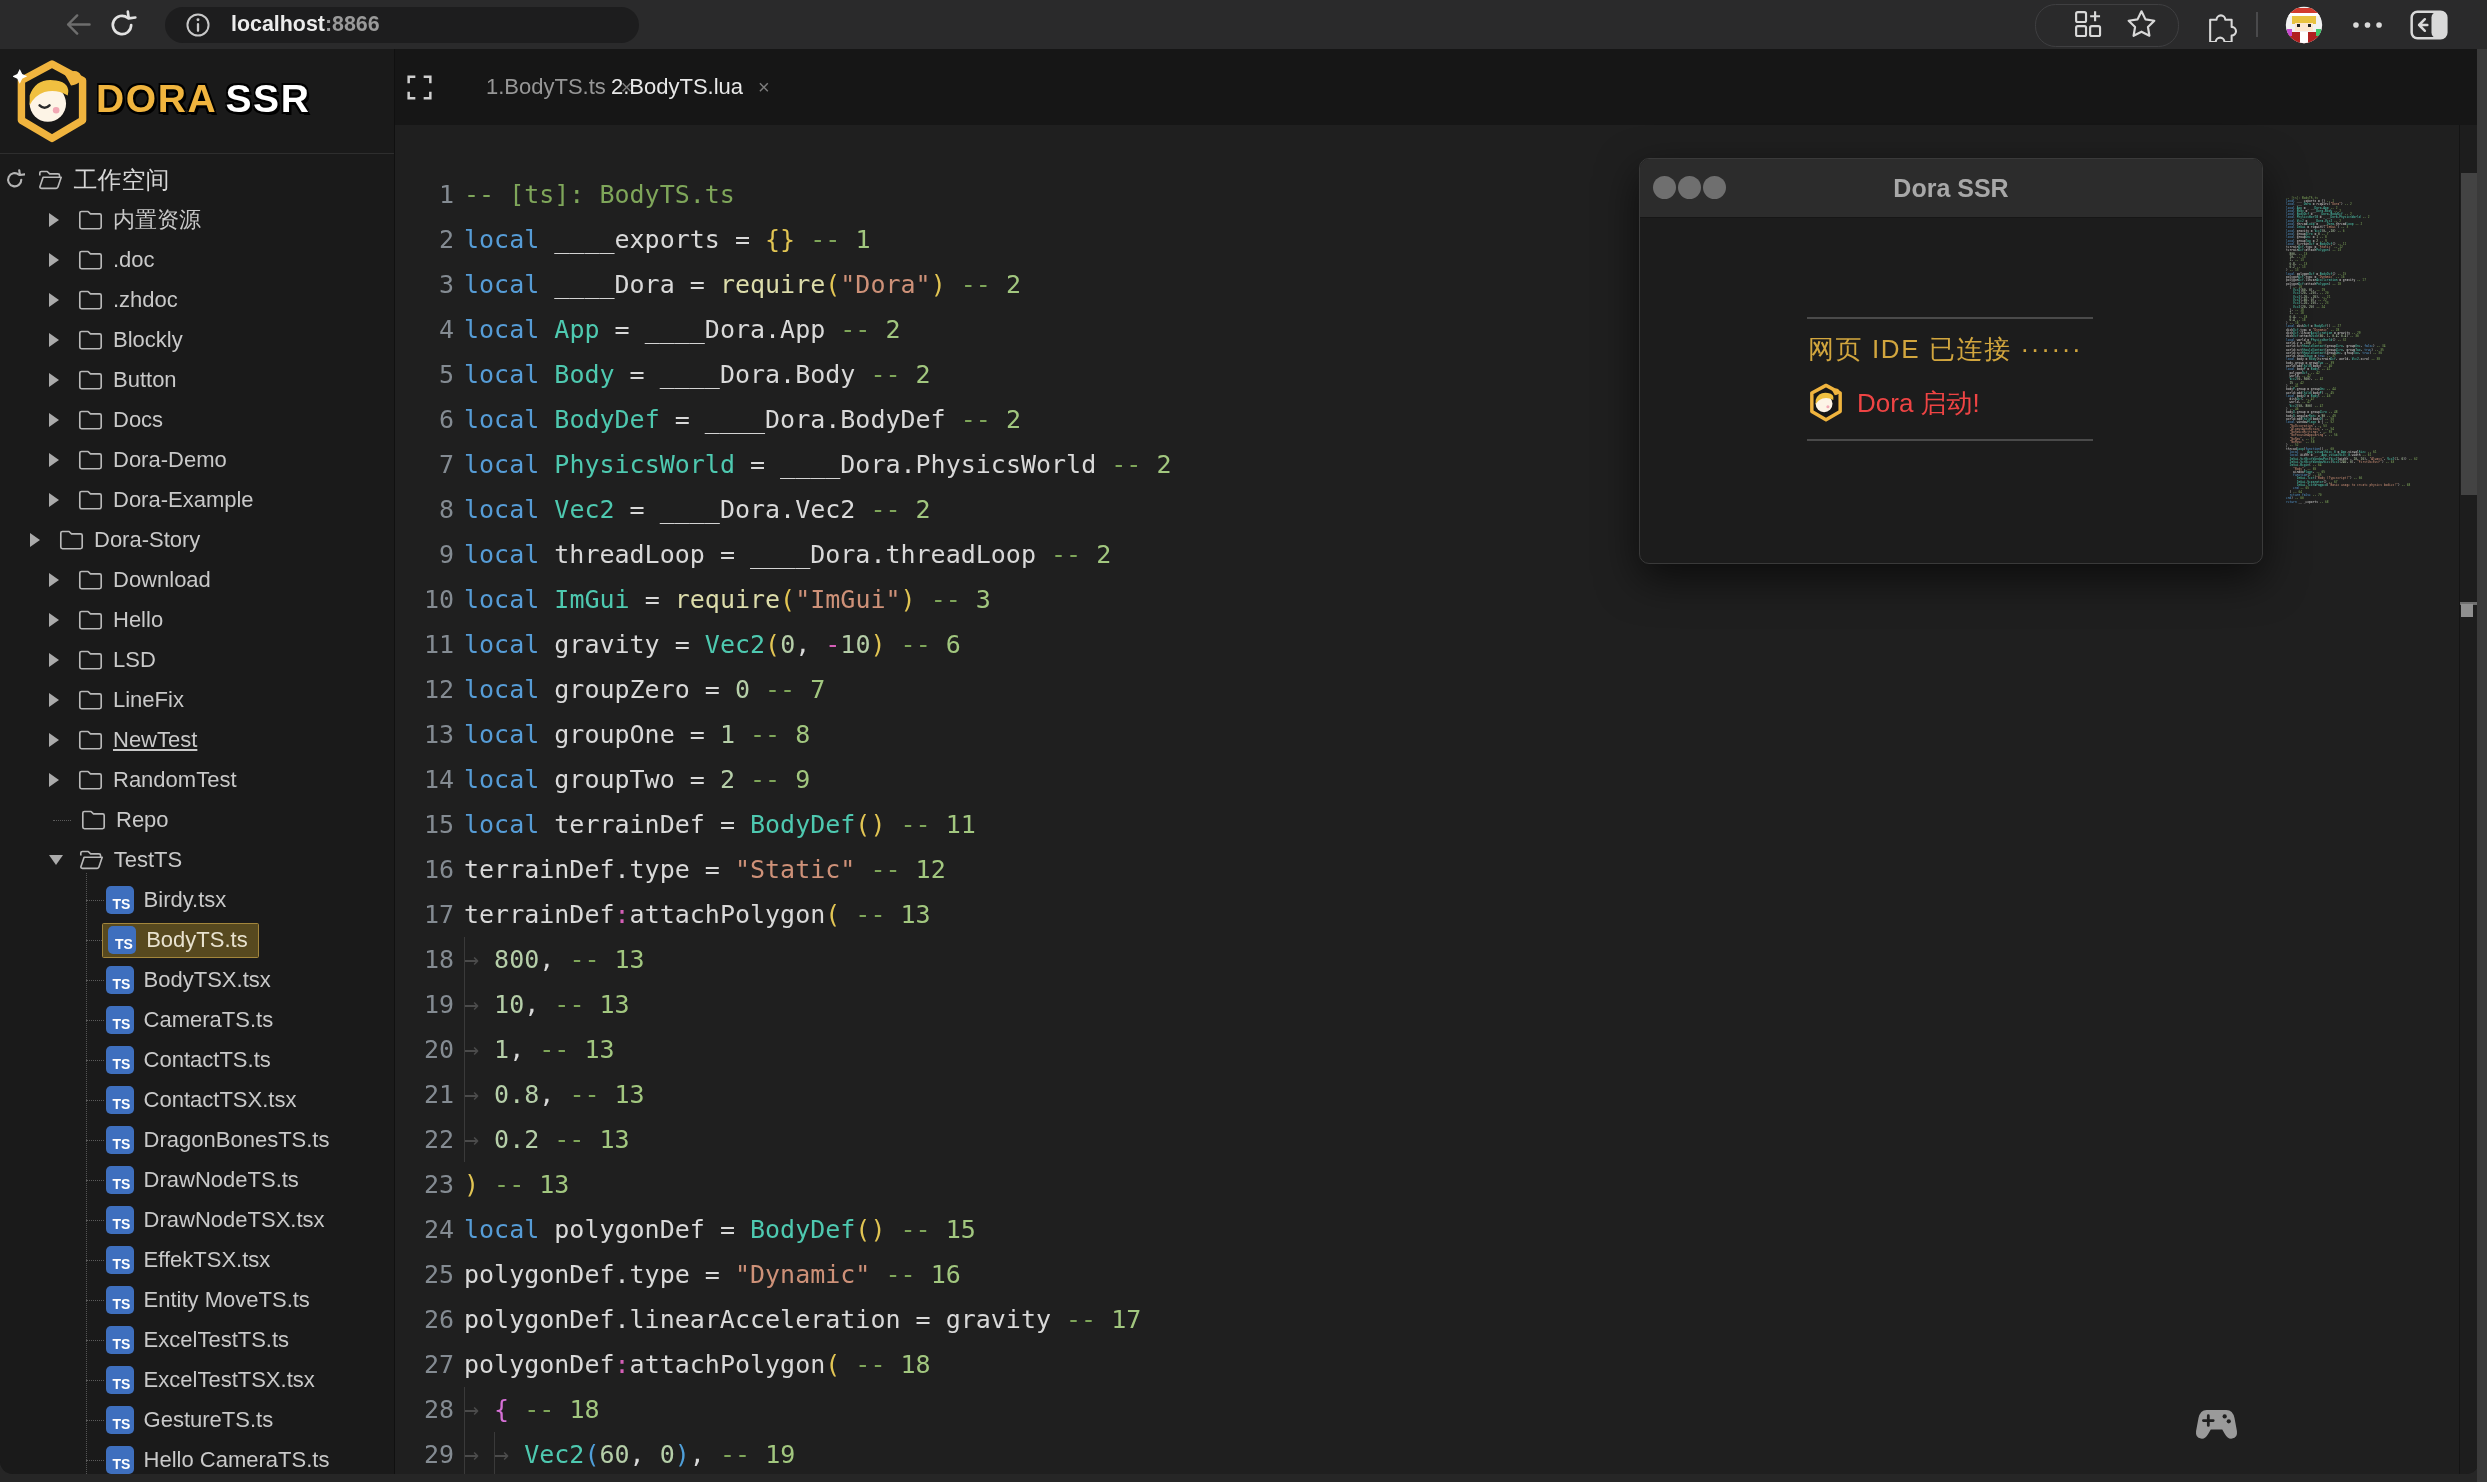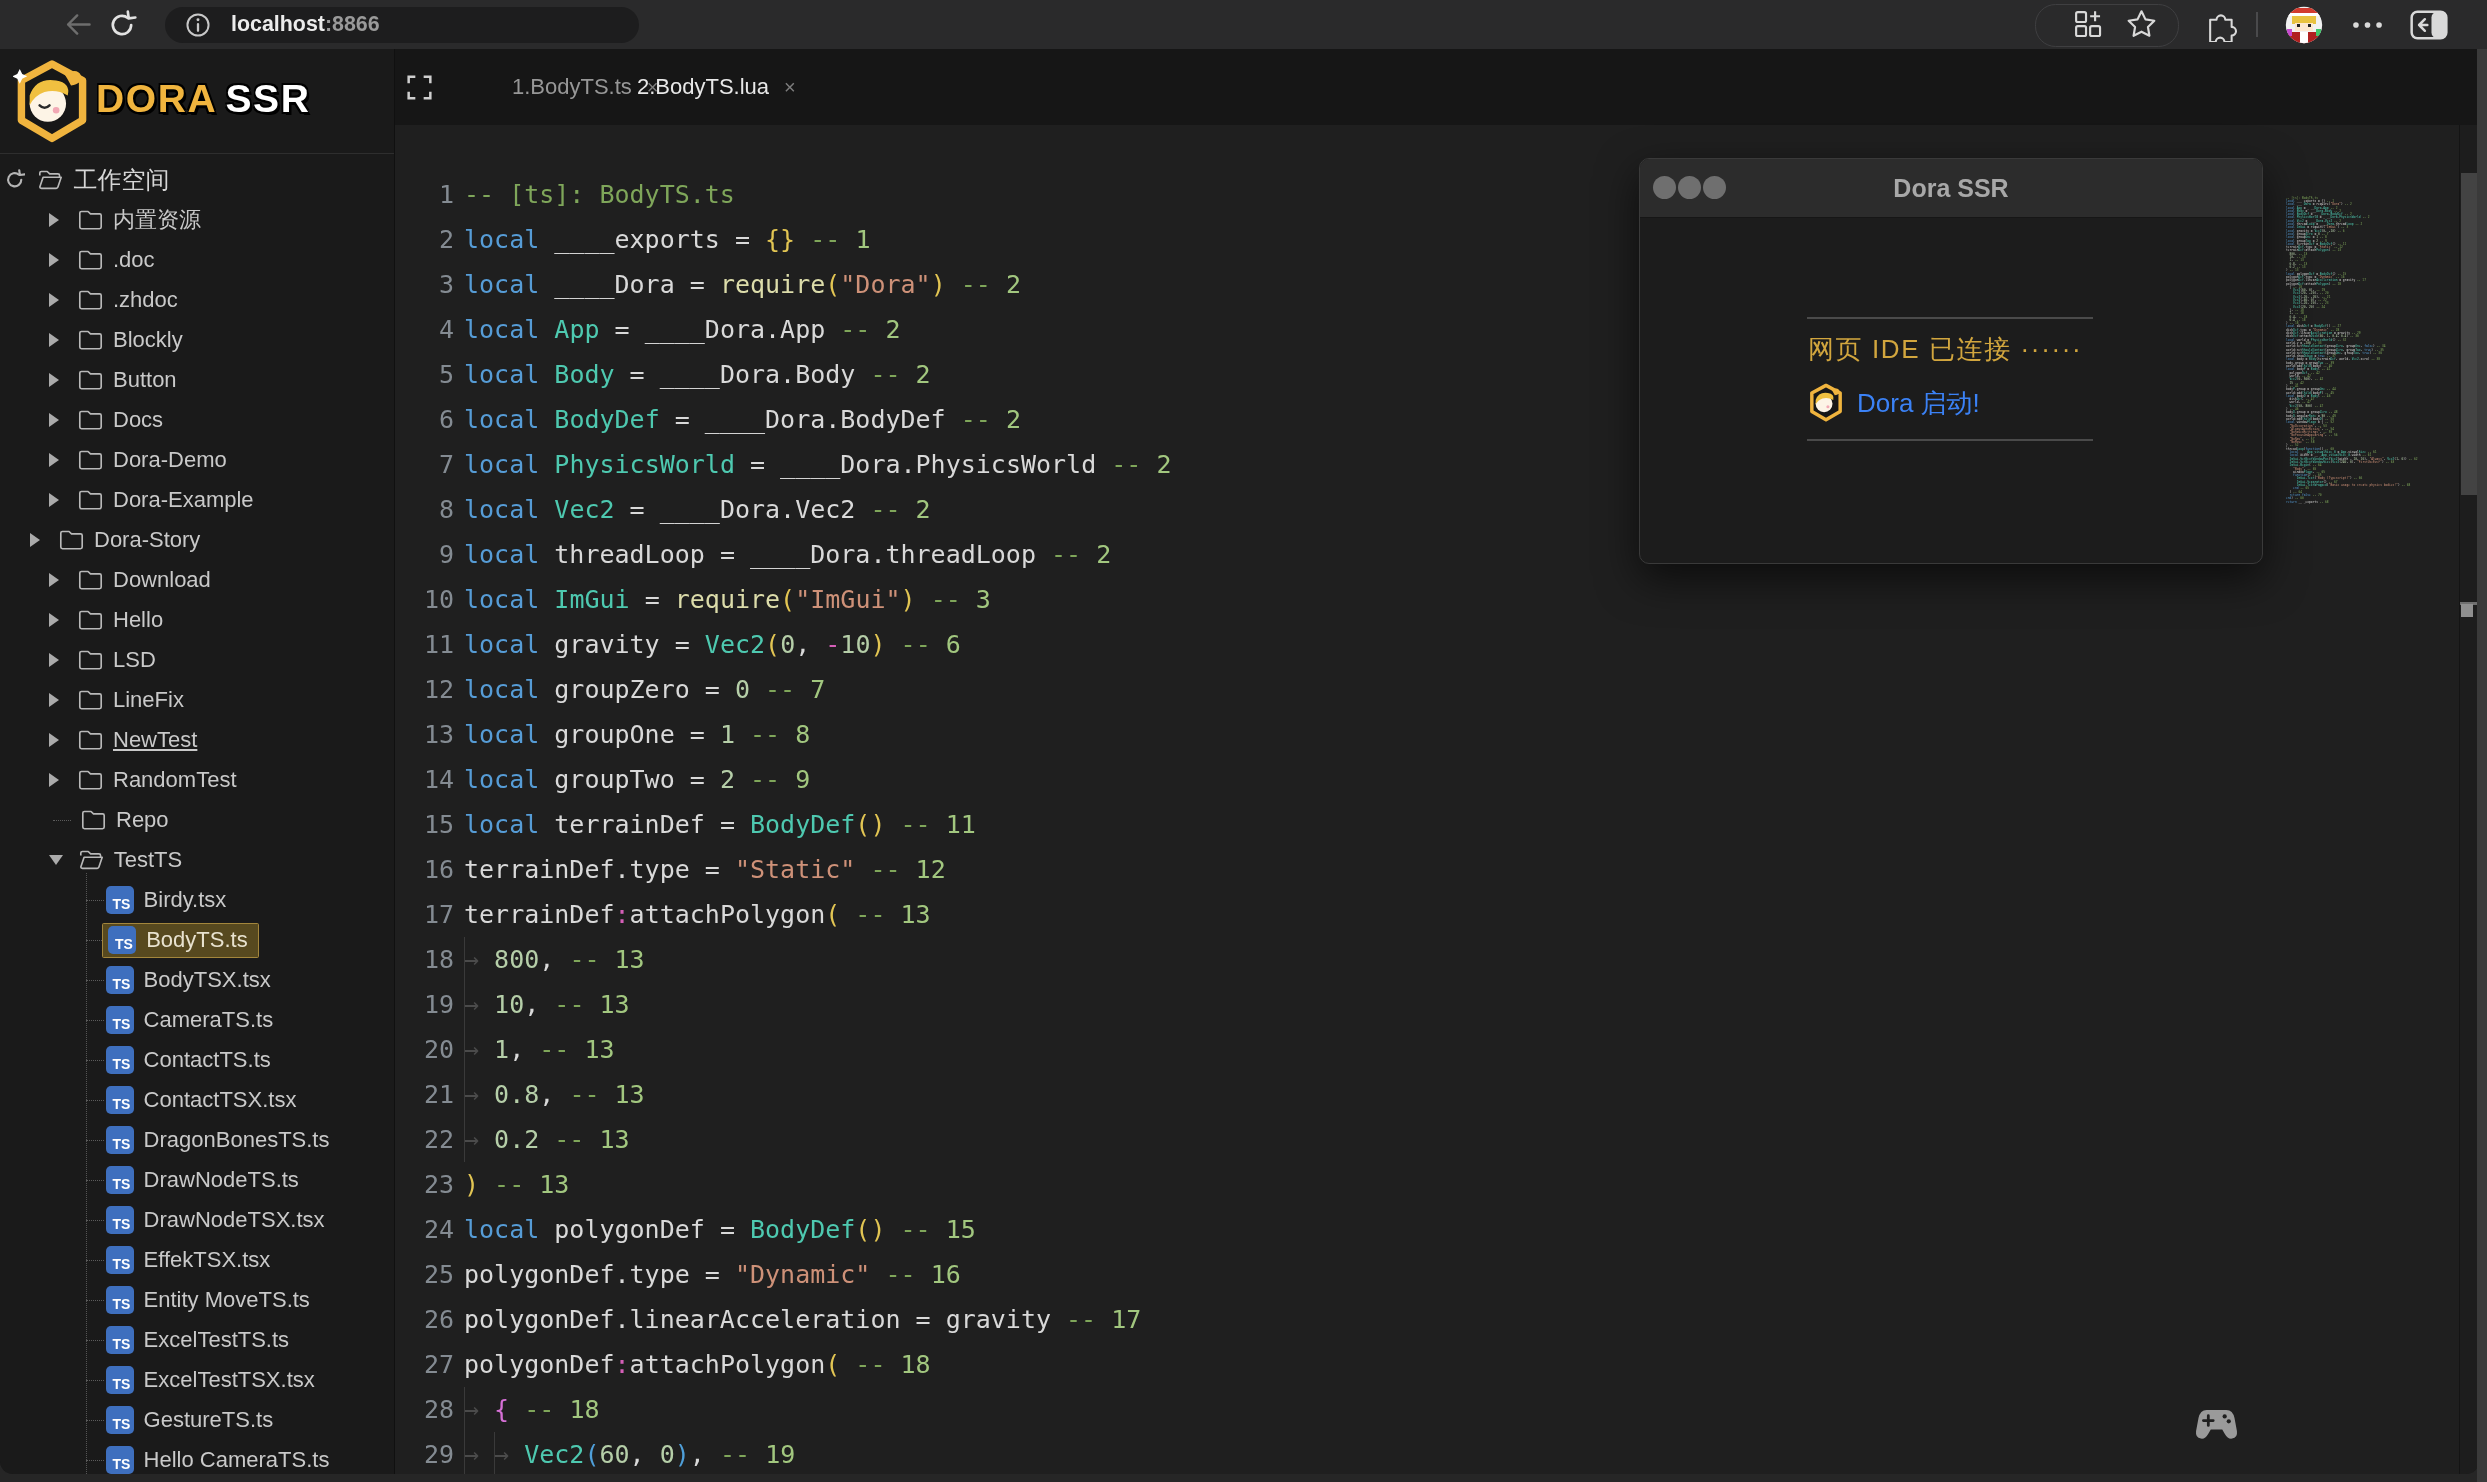--- a/index.html
+++ b/index.html
@@ -38,21 +38,21 @@
   .sel-wrap{display:flex;align-items:center;background:#57491f;border:1.6px solid #a3863c;border-radius:1.6px;
     padding:2.5px 10px 2.5px 3.3px;margin-left:-5px;}
   .sel-wrap .lbl{color:#e8e2cf;}
   .ts-badge{width:28px;height:28px;border-radius:5px;background:#3e6fbe;color:#fff;font-weight:bold;font-size:14px;
     display:flex;align-items:flex-end;justify-content:flex-end;padding:0;box-sizing:border-box;}
   .ts-badge span{margin:0 3.3px 2.5px 0;}
   #file-vline{position:absolute;left:86px;top:713px;bottom:0;border-left:1.6px dotted #555;}
 
   
   #tabbar{position:absolute;left:395px;top:0;width:2084px;height:76px;background:#161616;}
-  .tab{position:absolute;top:0;height:76px;display:flex;align-items:center;font-size:22px;margin-left:26px;}
+  .tab{position:absolute;top:0;height:76px;display:flex;align-items:center;font-size:22px;}
   .tab .x{margin-left:15px;color:#7d7d7d;font-size:20px;}
   #tab-1{left:91px;color:#979797;}
   #tab-2{left:216px;color:#e8e8e8;}
   #tab-underline{position:absolute;left:245px;top:82px;width:40px;height:4.1px;background:#d8a53d;border-radius:1.6px;}
 
   
   #editor{position:absolute;left:395px;top:76px;width:1879px;height:1349px;background:#1f1f1f;overflow:hidden;}
   #code-lines{position:absolute;left:0;top:47px;width:100%;font-family:"DejaVu Sans Mono",monospace;
     font-size:25px;line-height:45px;}
   .cl{position:relative;height:45px;white-space:pre;}
@@ -74,21 +74,21 @@
   #ruler-block{position:absolute;left:0.8px;top:479px;width:12.4px;height:13px;background:#8f8f8f;}
 
   
   #logwin{position:absolute;left:1639px;top:109px;width:622px;height:404px;border-radius:10px;background:#1c1c1c;
     box-shadow:0 15px 41px rgba(0,0,0,.6);border:0.8px solid #3a3a3a;overflow:hidden;}
   #logwin-title{position:absolute;left:0;top:0;width:100%;height:58px;background:#2c2c2c;border-bottom:0.8px solid #161616;
     display:flex;align-items:center;justify-content:center;color:#a8a8a8;font-weight:bold;font-size:25px;}
   .win-dot{position:absolute;top:17.3px;width:23px;height:23px;border-radius:50%;background:#6f6f6f;}
   .log-sep{position:absolute;left:167px;width:286px;height:1.6px;background:#4a4a4a;}
   #log-line1{position:absolute;left:168px;top:173px;color:#d2a63e;font-size:26px;letter-spacing:1.6px;}
-  #log-line2{position:absolute;left:168px;top:224px;display:flex;align-items:center;color:#3b82f6;font-size:26px;}
+  #log-line2{position:absolute;left:168px;top:224px;display:flex;align-items:center;color:#ef4444;font-size:26px;}
   #log-line2 .txt{margin-left:13px;}
 
   #gamepad-btn{position:absolute;left:2195px;top:1356px;width:43px;height:36px;}
 </style>
 </head>
 <body>
 
 <div id="stage">
 
   <div id="chrome">

